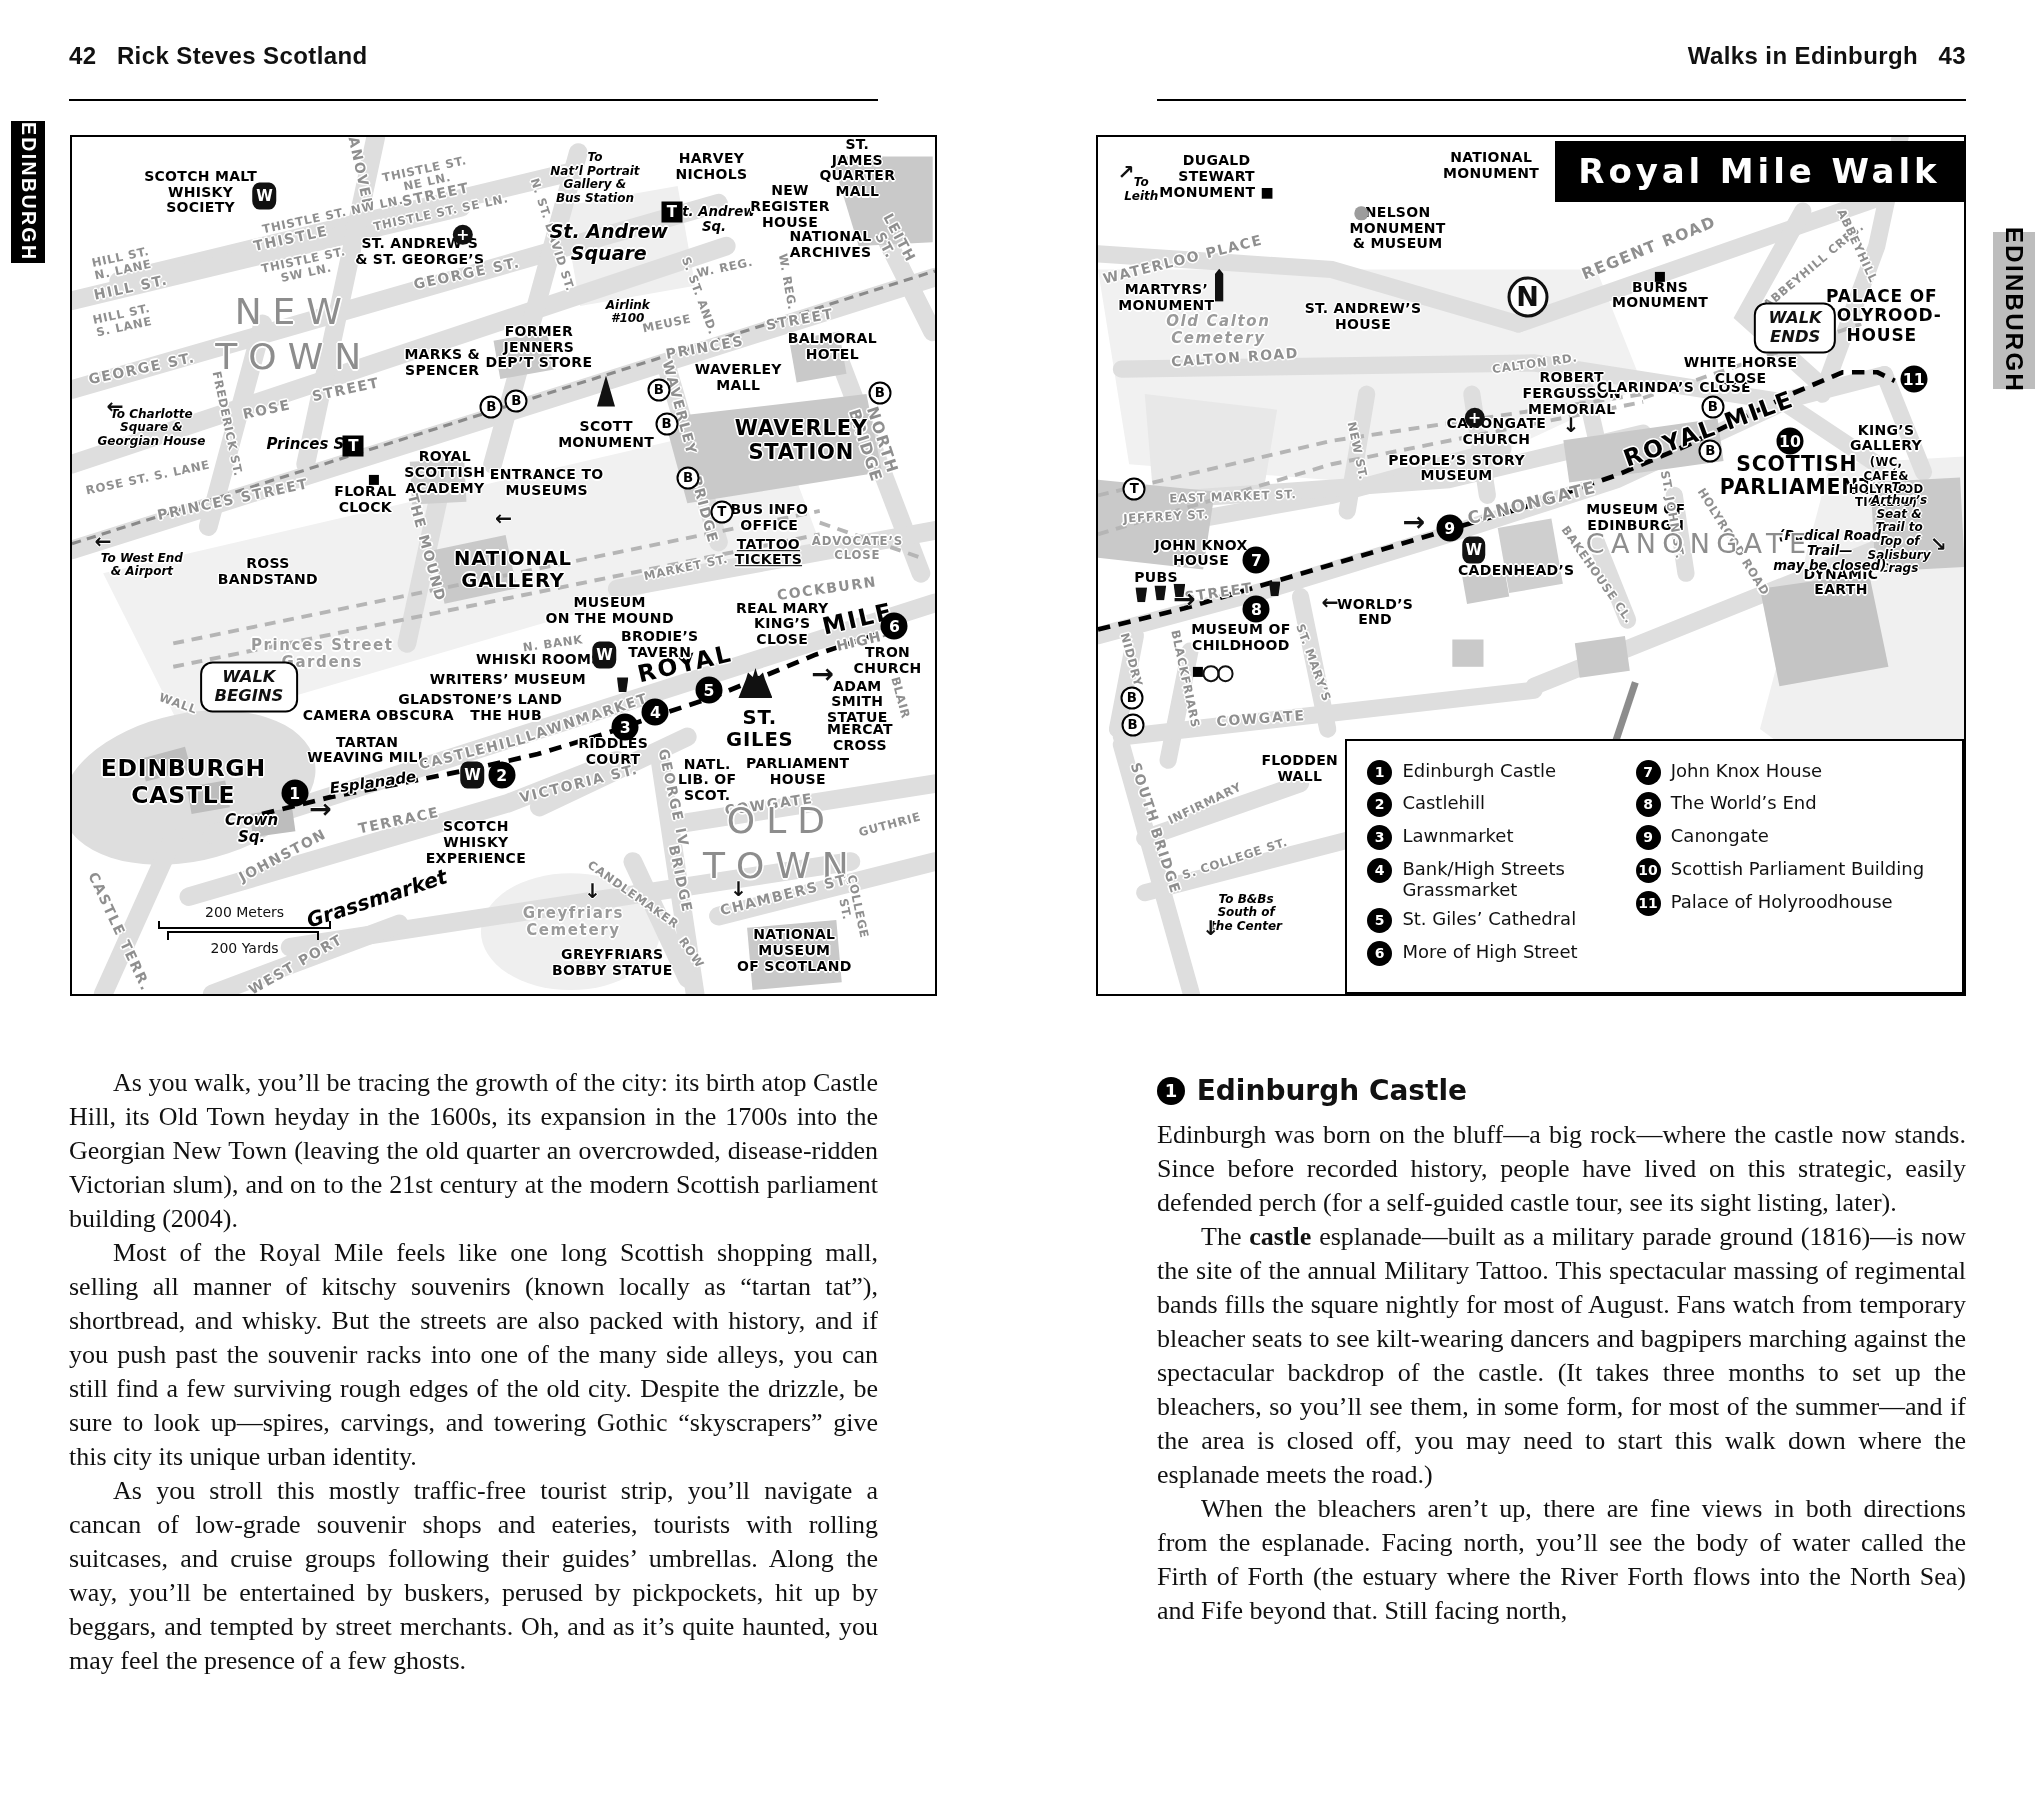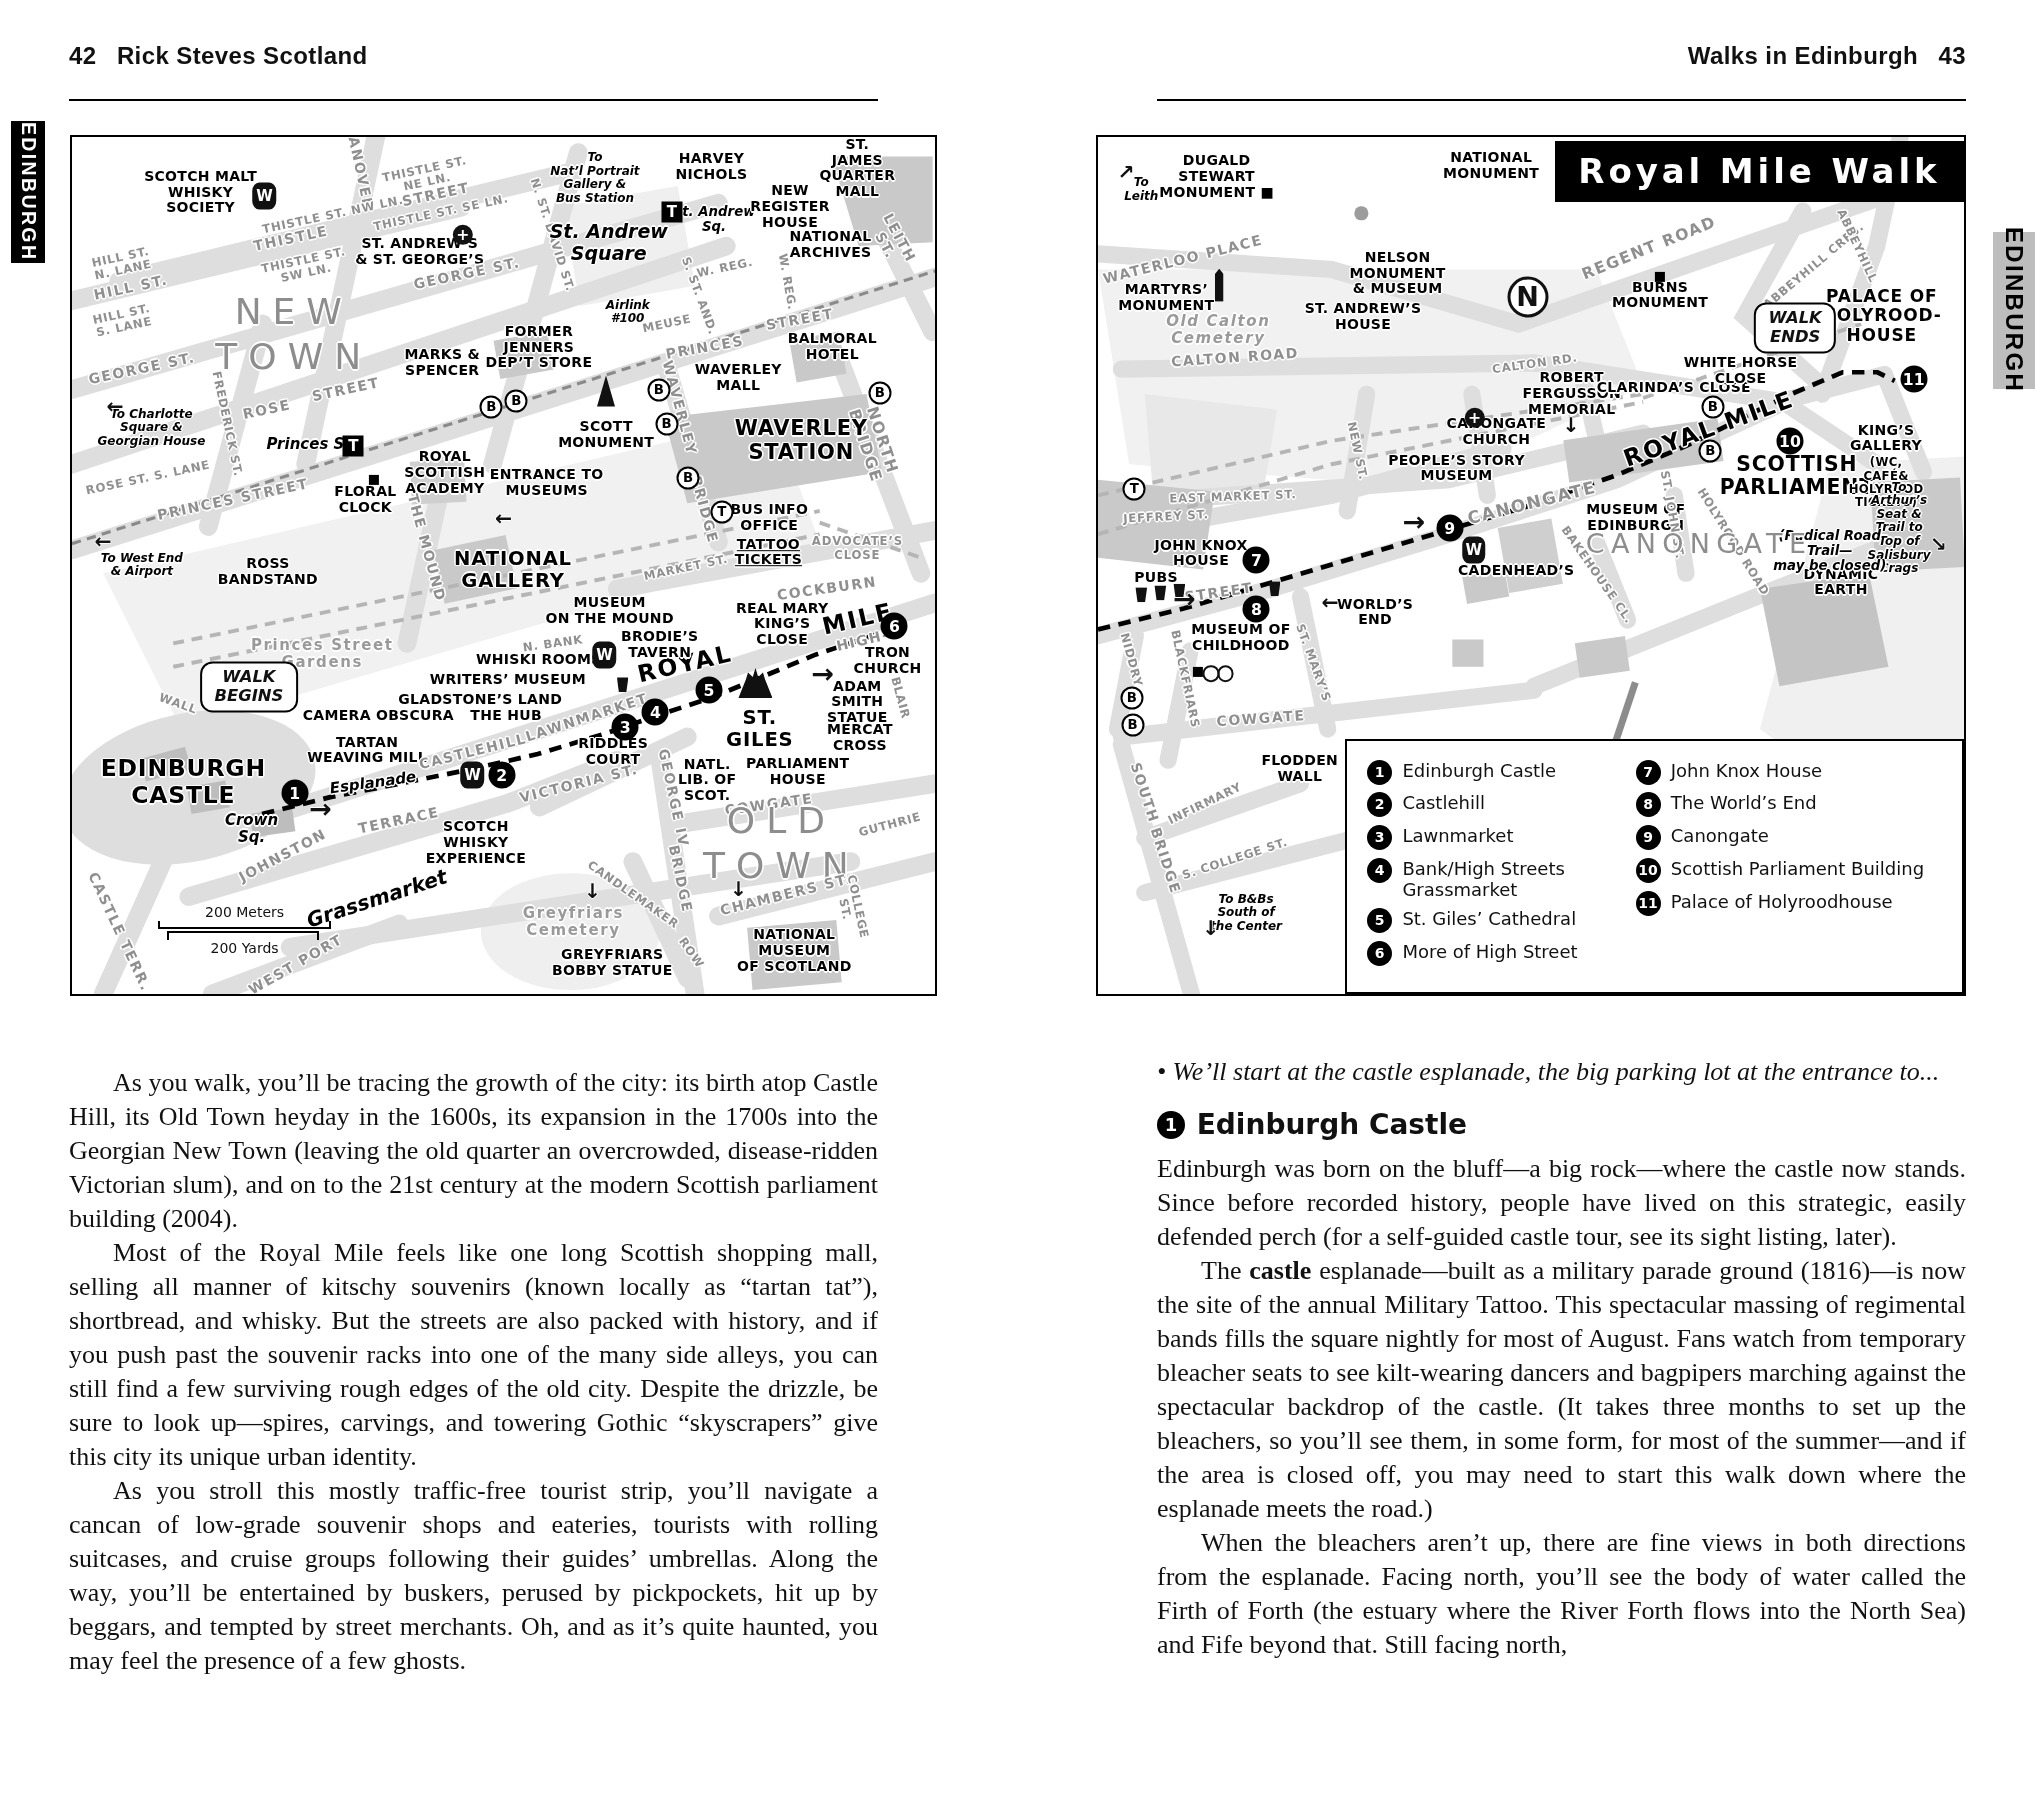--- a/index.html
+++ b/index.html
@@ -481,21 +481,21 @@
           </div>
         </div>
     </div>
   <div class="ml i" style="left: 5%; top: 6.2%; transform: translate(-50%, -50%) rotate(0deg);">To
 Leith</div>
       <div class="ml p" style="left: 13.7%; top: 4.7%; transform: translate(-50%, -50%) rotate(0deg);">DUGALD
 STEWART
 MONUMENT ■</div>
       <div class="ml p" style="left: 45.4%; top: 3.4%; transform: translate(-50%, -50%) rotate(0deg);">NATIONAL
 MONUMENT</div>
-      <div class="ml p" style="left: 34.6%; top: 10.7%; transform: translate(-50%, -50%) rotate(0deg); margin-top: 45px;">NELSON
+      <div class="ml p" style="left: 34.6%; top: 10.7%; transform: translate(-50%, -50%) rotate(0deg);">NELSON
 MONUMENT
 &amp; MUSEUM</div>
       <div class="ml s" style="left: 63.6%; top: 12.9%; transform: translate(-50%, -50%) rotate(-22deg); font-size: 15.7px;">REGENT ROAD</div>
       <div class="ml p" style="left: 64.9%; top: 18.5%; transform: translate(-50%, -50%) rotate(0deg);">BURNS
 MONUMENT</div>
       <div class="ml p" style="left: 7.9%; top: 18.8%; transform: translate(-50%, -50%) rotate(0deg);">MARTYRS’
 MONUMENT</div>
       <div class="ml gpark" style="left: 13.9%; top: 22.5%; transform: translate(-50%, -50%) rotate(0deg); font-style: italic;">Old Calton
 Cemetery</div>
       <div class="ml s" style="left: 9.8%; top: 14.4%; transform: translate(-50%, -50%) rotate(-14deg);">WATERLOO PLACE</div>
@@ -598,21 +598,20 @@
       <div class="callout" style="left: 80.5%; top: 22.3%;">WALK
 ENDS</div>
     </div>
 
   <div class="colL" id="body-left">
       <p class="bp ind"><span>As you walk, you’ll be tracing the growth of the city: its birth atop Castle Hill, its Old Town heyday in the 1600s, its expansion in the 1700s into the Georgian New Town (leaving the old quarter an overcrowded, disease-ridden Victorian slum), and on to the 21st century at the modern Scottish parliament building (2004).</span></p>
       <p class="bp ind"><span>Most of the Royal Mile feels like one long Scottish shopping mall, selling all manner of kitschy souvenirs (known locally as “tartan tat”), shortbread, and whisky. But the streets are also packed with history, and if you push past the souvenir racks into one of the many side alleys, you can still find a few surviving rough edges of the old city. Despite the drizzle, be sure to look up—spires, carvings, and towering Gothic “skyscrapers” give this city its unique urban identity.</span></p>
       <p class="bp ind"><span>As you stroll this mostly traffic-free tourist strip, you’ll navigate a cancan of low-grade souvenir shops and eateries, tourists with rolling suitcases, and cruise groups following their guides’ umbrellas. Along the way, you’ll be entertained by buskers, perused by pickpockets, hit up by beggars, and tempted by street merchants. Oh, and as it’s quite haunted, you may feel the presence of a few ghosts.</span></p>
     </div>
   <div class="colR">
-    <p class="intro">• We’ll start at the castle esplanade, the big parking lot at the entrance to...</p>
     <div class="h1">
       <span class="hnum">1</span>
       <span>Edinburgh Castle</span>
     </div>
     <div id="body-right">
         <p class="bp"><span>Edinburgh was born on the bluff—a big rock—where the castle now stands. Since before recorded history, people have lived on this strategic, easily defended perch (for a self-guided castle tour, see its sight listing, later).</span></p>
         <p class="bp ind"><span>The </span><span class="bold">castle</span><span> esplanade—built as a military parade ground (1816)—is now the site of the annual Military Tattoo. This spectacular massing of regimental bands fills the square nightly for most of August. Fans watch from temporary bleacher seats to see kilt-wearing dancers and bagpipers marching against the spectacular backdrop of the castle. (It takes three months to set up the bleachers, so you’ll see them, in some form, for most of the summer—and if the area is closed off, you may need to start this walk down where the esplanade meets the road.)</span></p>
         <p class="bp ind"><span>When the bleachers aren’t up, there are fine views in both directions from the esplanade. Facing north, you’ll see the body of water called the Firth of Forth (the estuary where the River Forth flows into the North Sea) and Fife beyond that. Still facing north,</span></p>
       </div>
   </div>

